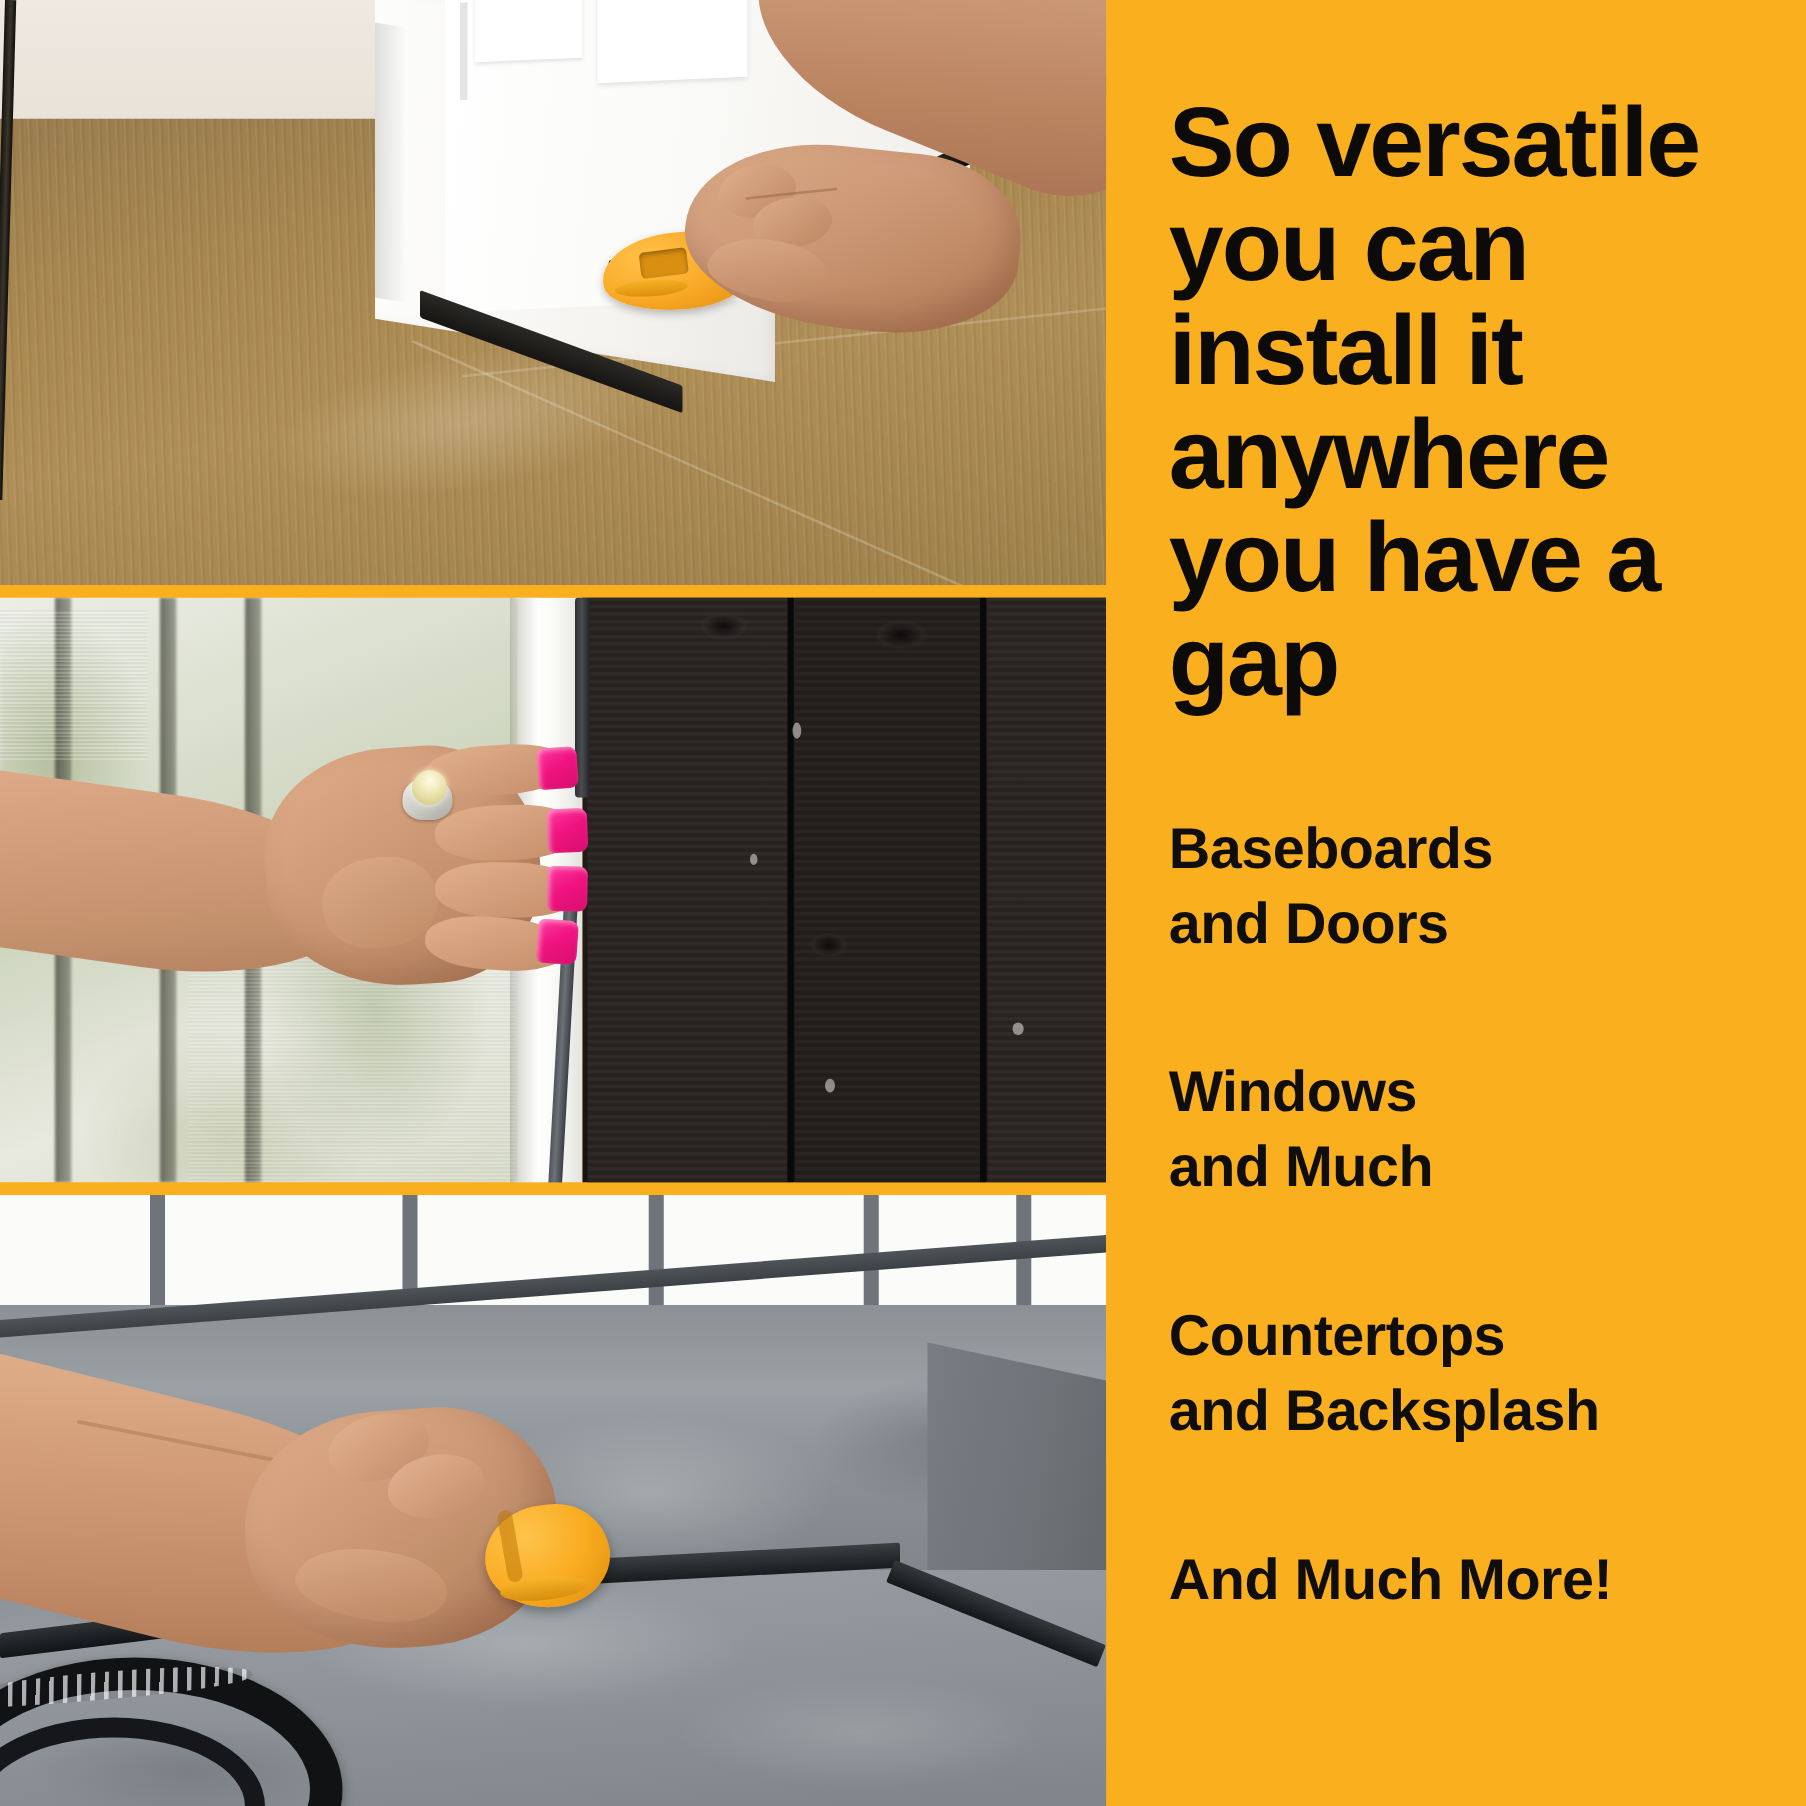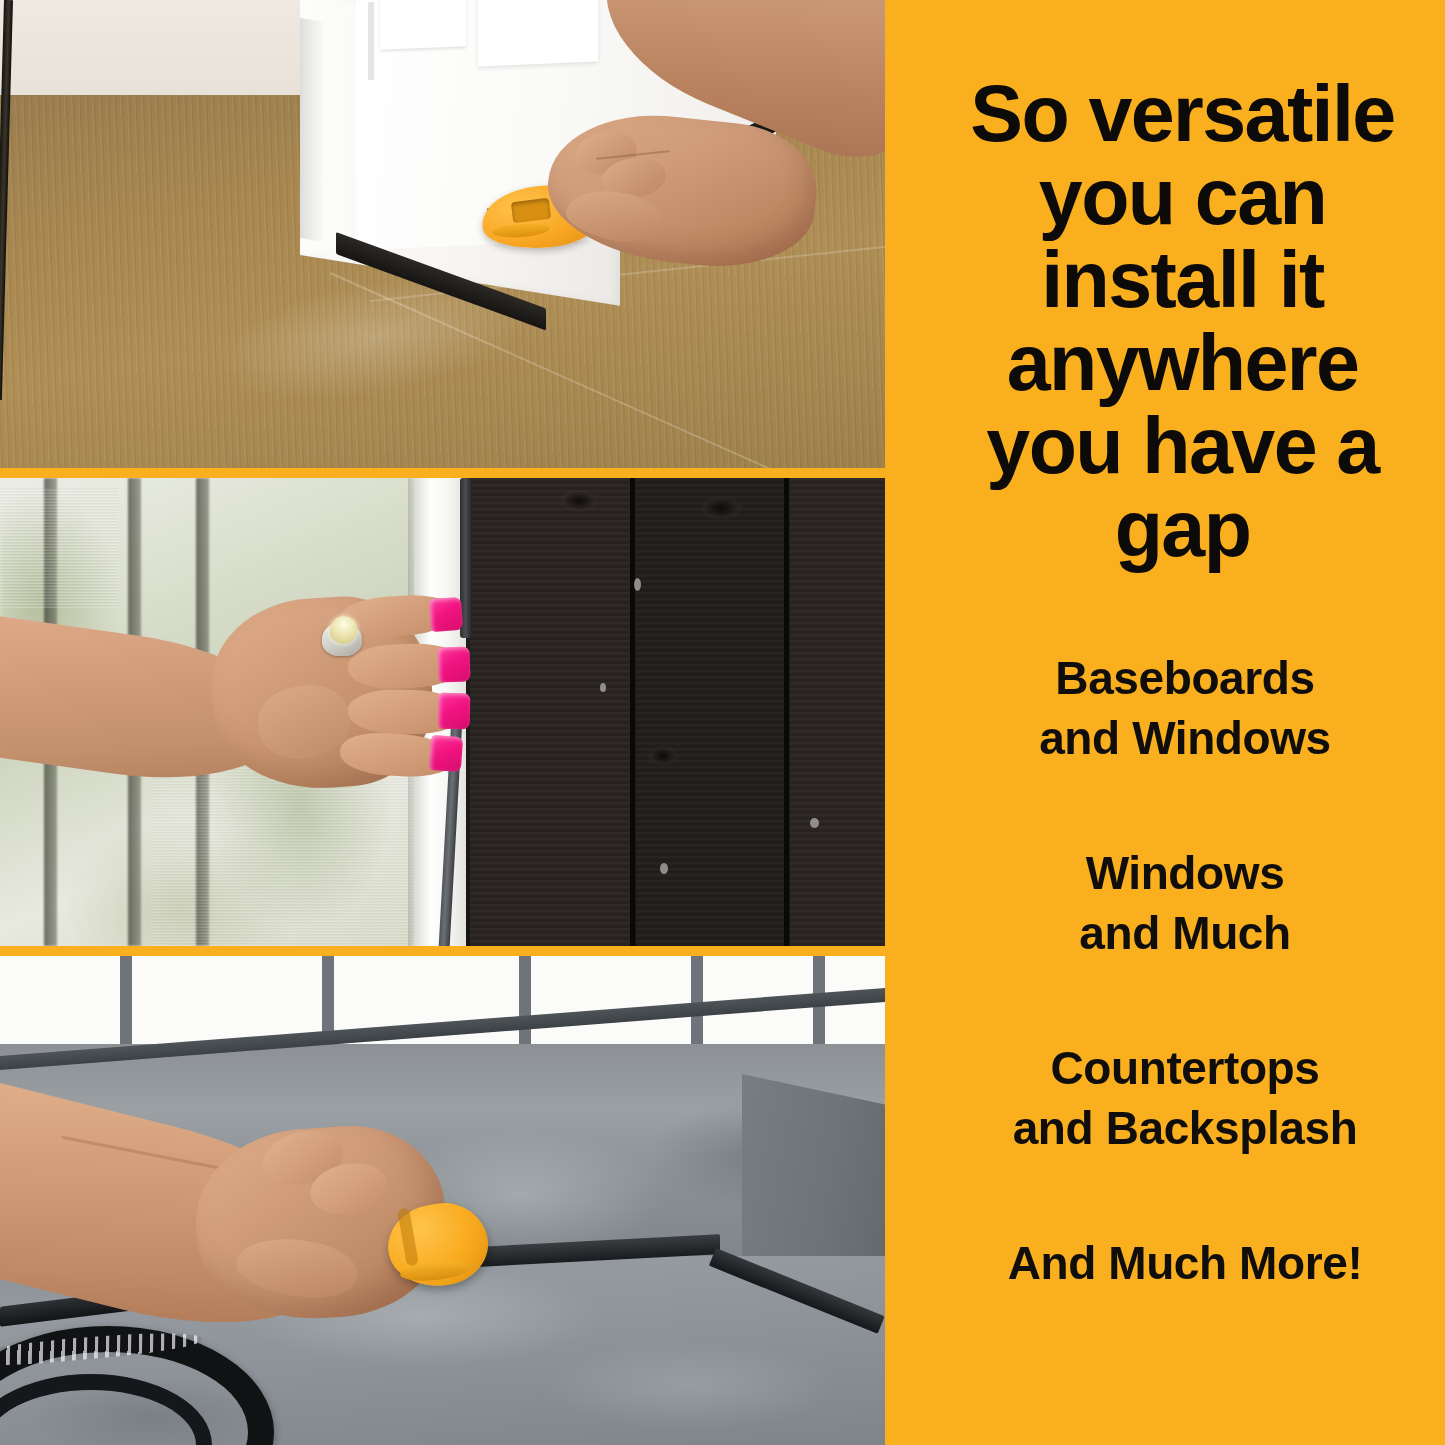--- a/index.html
+++ b/index.html
@@ -480,21 +480,20 @@
   }
 
   
   .text-panel {
     position: absolute;
     left: 885px;
     top: 0;
     width: 560px;
     height: 1169px;
     background: #FAAF1E;
-    text-align: center;
   }
   .headline {
     position: absolute;
     left: 50px;
     top: 72px;
     width: 495px;
     margin: 0;
     font-family: "Liberation Sans", sans-serif;
     font-weight: bold;
     font-size: 79px;
@@ -633,21 +632,21 @@
       <div class="p3-coil-gloss"></div>
     </div>
 
   </div>
 
   <div class="text-panel">
     <h1 class="headline">So versatile you can install it anywhere you have a gap</h1>
 
     <ul class="bullets">
       <li class="bullet" style="white-space: pre-line;">Baseboards
-and Windows</li>
+and Doors</li>
       <li class="bullet" style="white-space: pre-line;">Windows
 and Much</li>
       <li class="bullet" style="white-space: pre-line;">Countertops
 and Backsplash</li>
       <li class="bullet">And Much More!</li>
     </ul>
   </div>
 
 </div>
 

